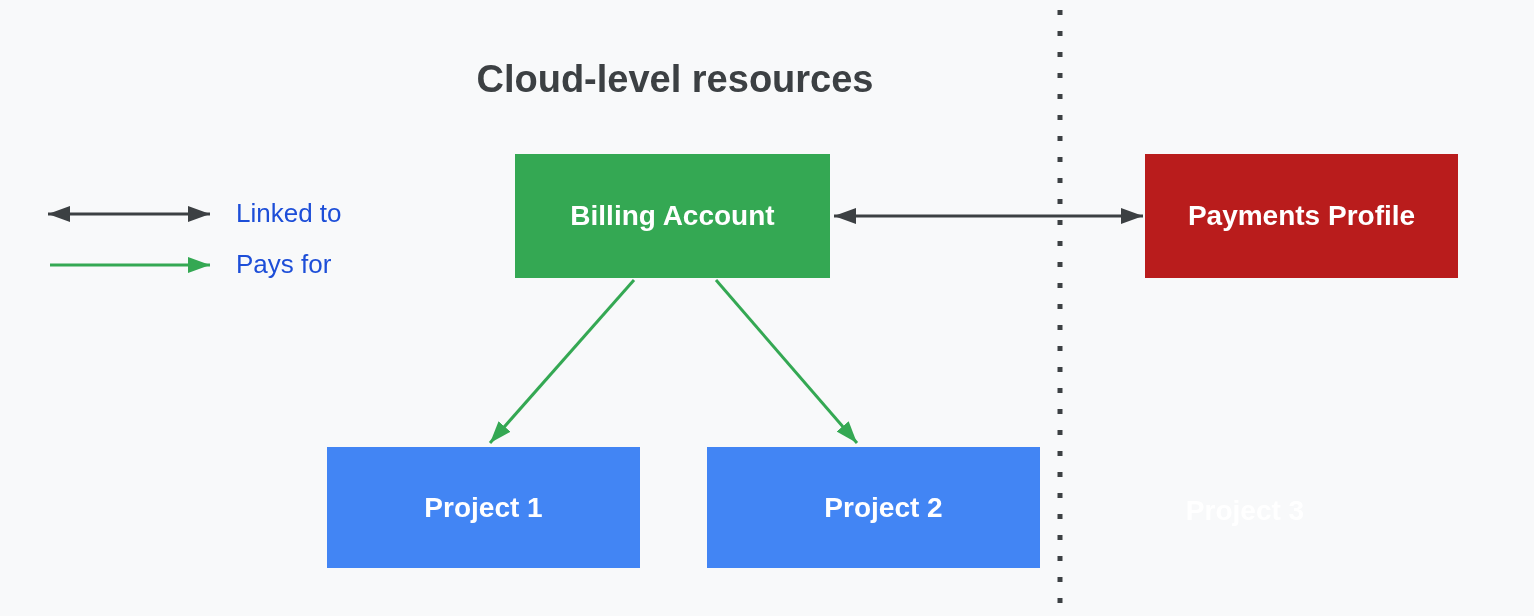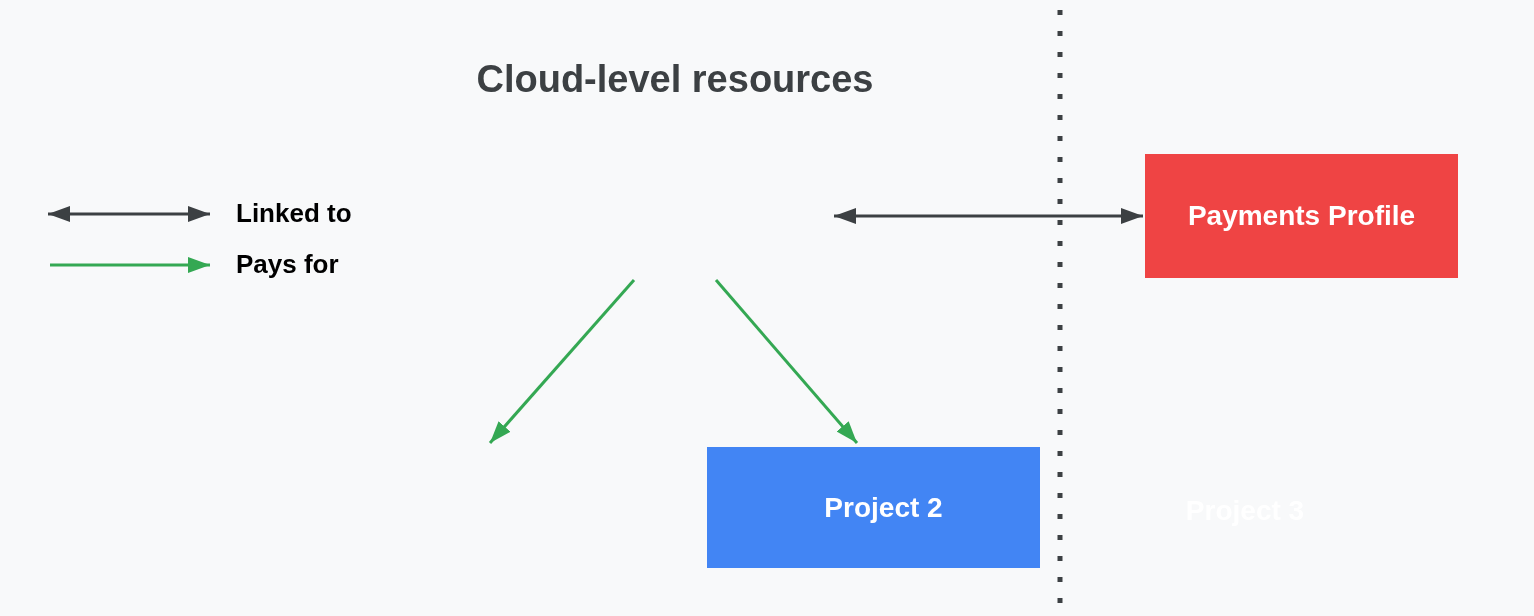--- a/index.html
+++ b/index.html
@@ -29,22 +29,22 @@
     color: #3C4043;
     text-align: center;
     white-space: nowrap;
   }
   .section-title.left  { left: 375px;  width: 600px; }
   .section-title.right { left: 1060px; width: 470px; }
   .legend-label {
     position: absolute;
     left: 236px;
     font-size: 26px;
-    font-weight: 700;
-    color: #000000;
+    font-weight: 400;
+    color: #1d4ed8;
     white-space: nowrap;
   }
   .legend-label.linked { top: 198px; }
   .legend-label.pays   { top: 249px; }
   .node {
     position: absolute;
     display: flex;
     align-items: center;
     justify-content: center;
     color: #FFFFFF;
@@ -95,25 +95,31 @@
 
     <line class="edge-green" x1="634" y1="280" x2="490" y2="443" marker-end="url(#mGreenEnd)"></line>
     <line class="edge-green" x1="716" y1="280" x2="857" y2="443" marker-end="url(#mGreenEnd)"></line>
   </svg>
 
   <div class="section-title left">Cloud-level resources</div>
 
   <div class="legend-label linked">Linked to</div>
   <div class="legend-label pays">Pays for</div>
 
+  <div class="node billing" style="background: rgb(52, 168, 83);">
+    <span>Billing Account</span>
+  </div>
 
-  <div class="node payments" style="background: #ef4444; text-align: right;">
+  <div class="node payments" style="background: #b91c1c; text-align: right;">
     <span>Payments Profile</span>
   </div>
 
+  <div class="node p1" style="background: rgb(66, 133, 244);">
+    <span>Project 1</span>
+  </div>
 
   <div class="node p2" style="background: rgb(66, 133, 244);">
     <span>Project 2</span>
   </div>
 
   <div class="node p3-ghost" style="color: rgb(255, 255, 255);">
     <span>Project 3</span>
   </div>
 
 </div>

